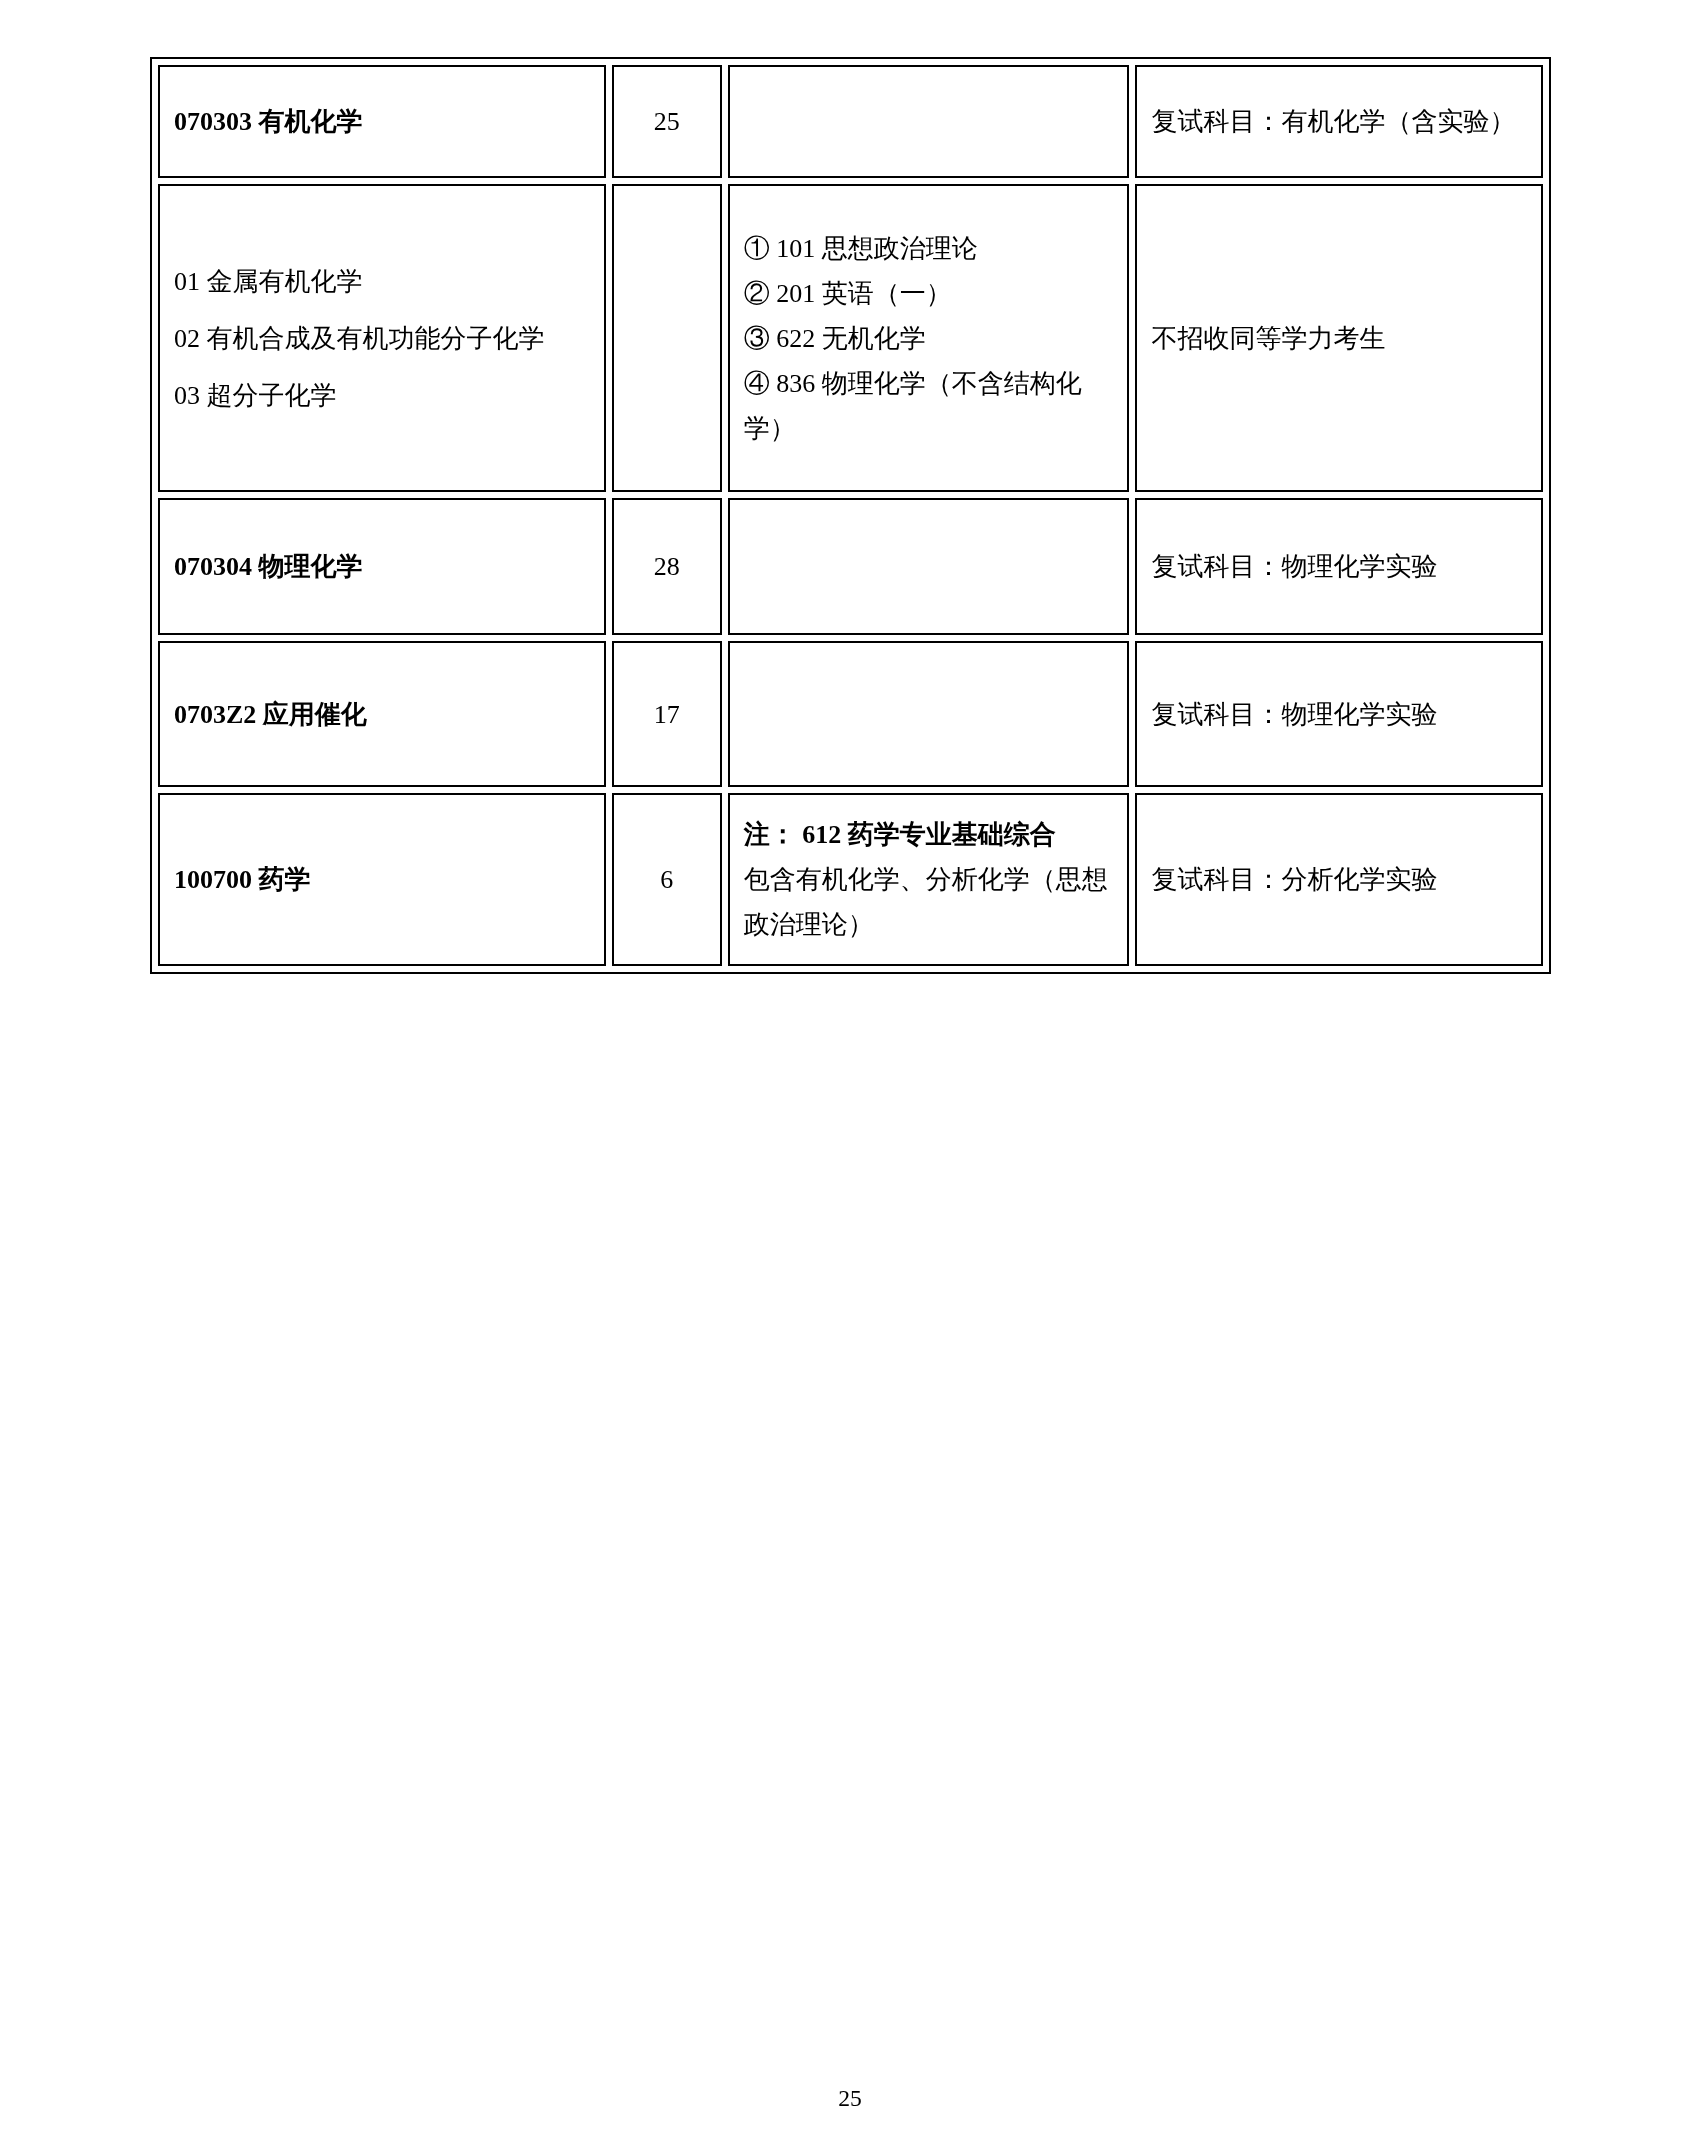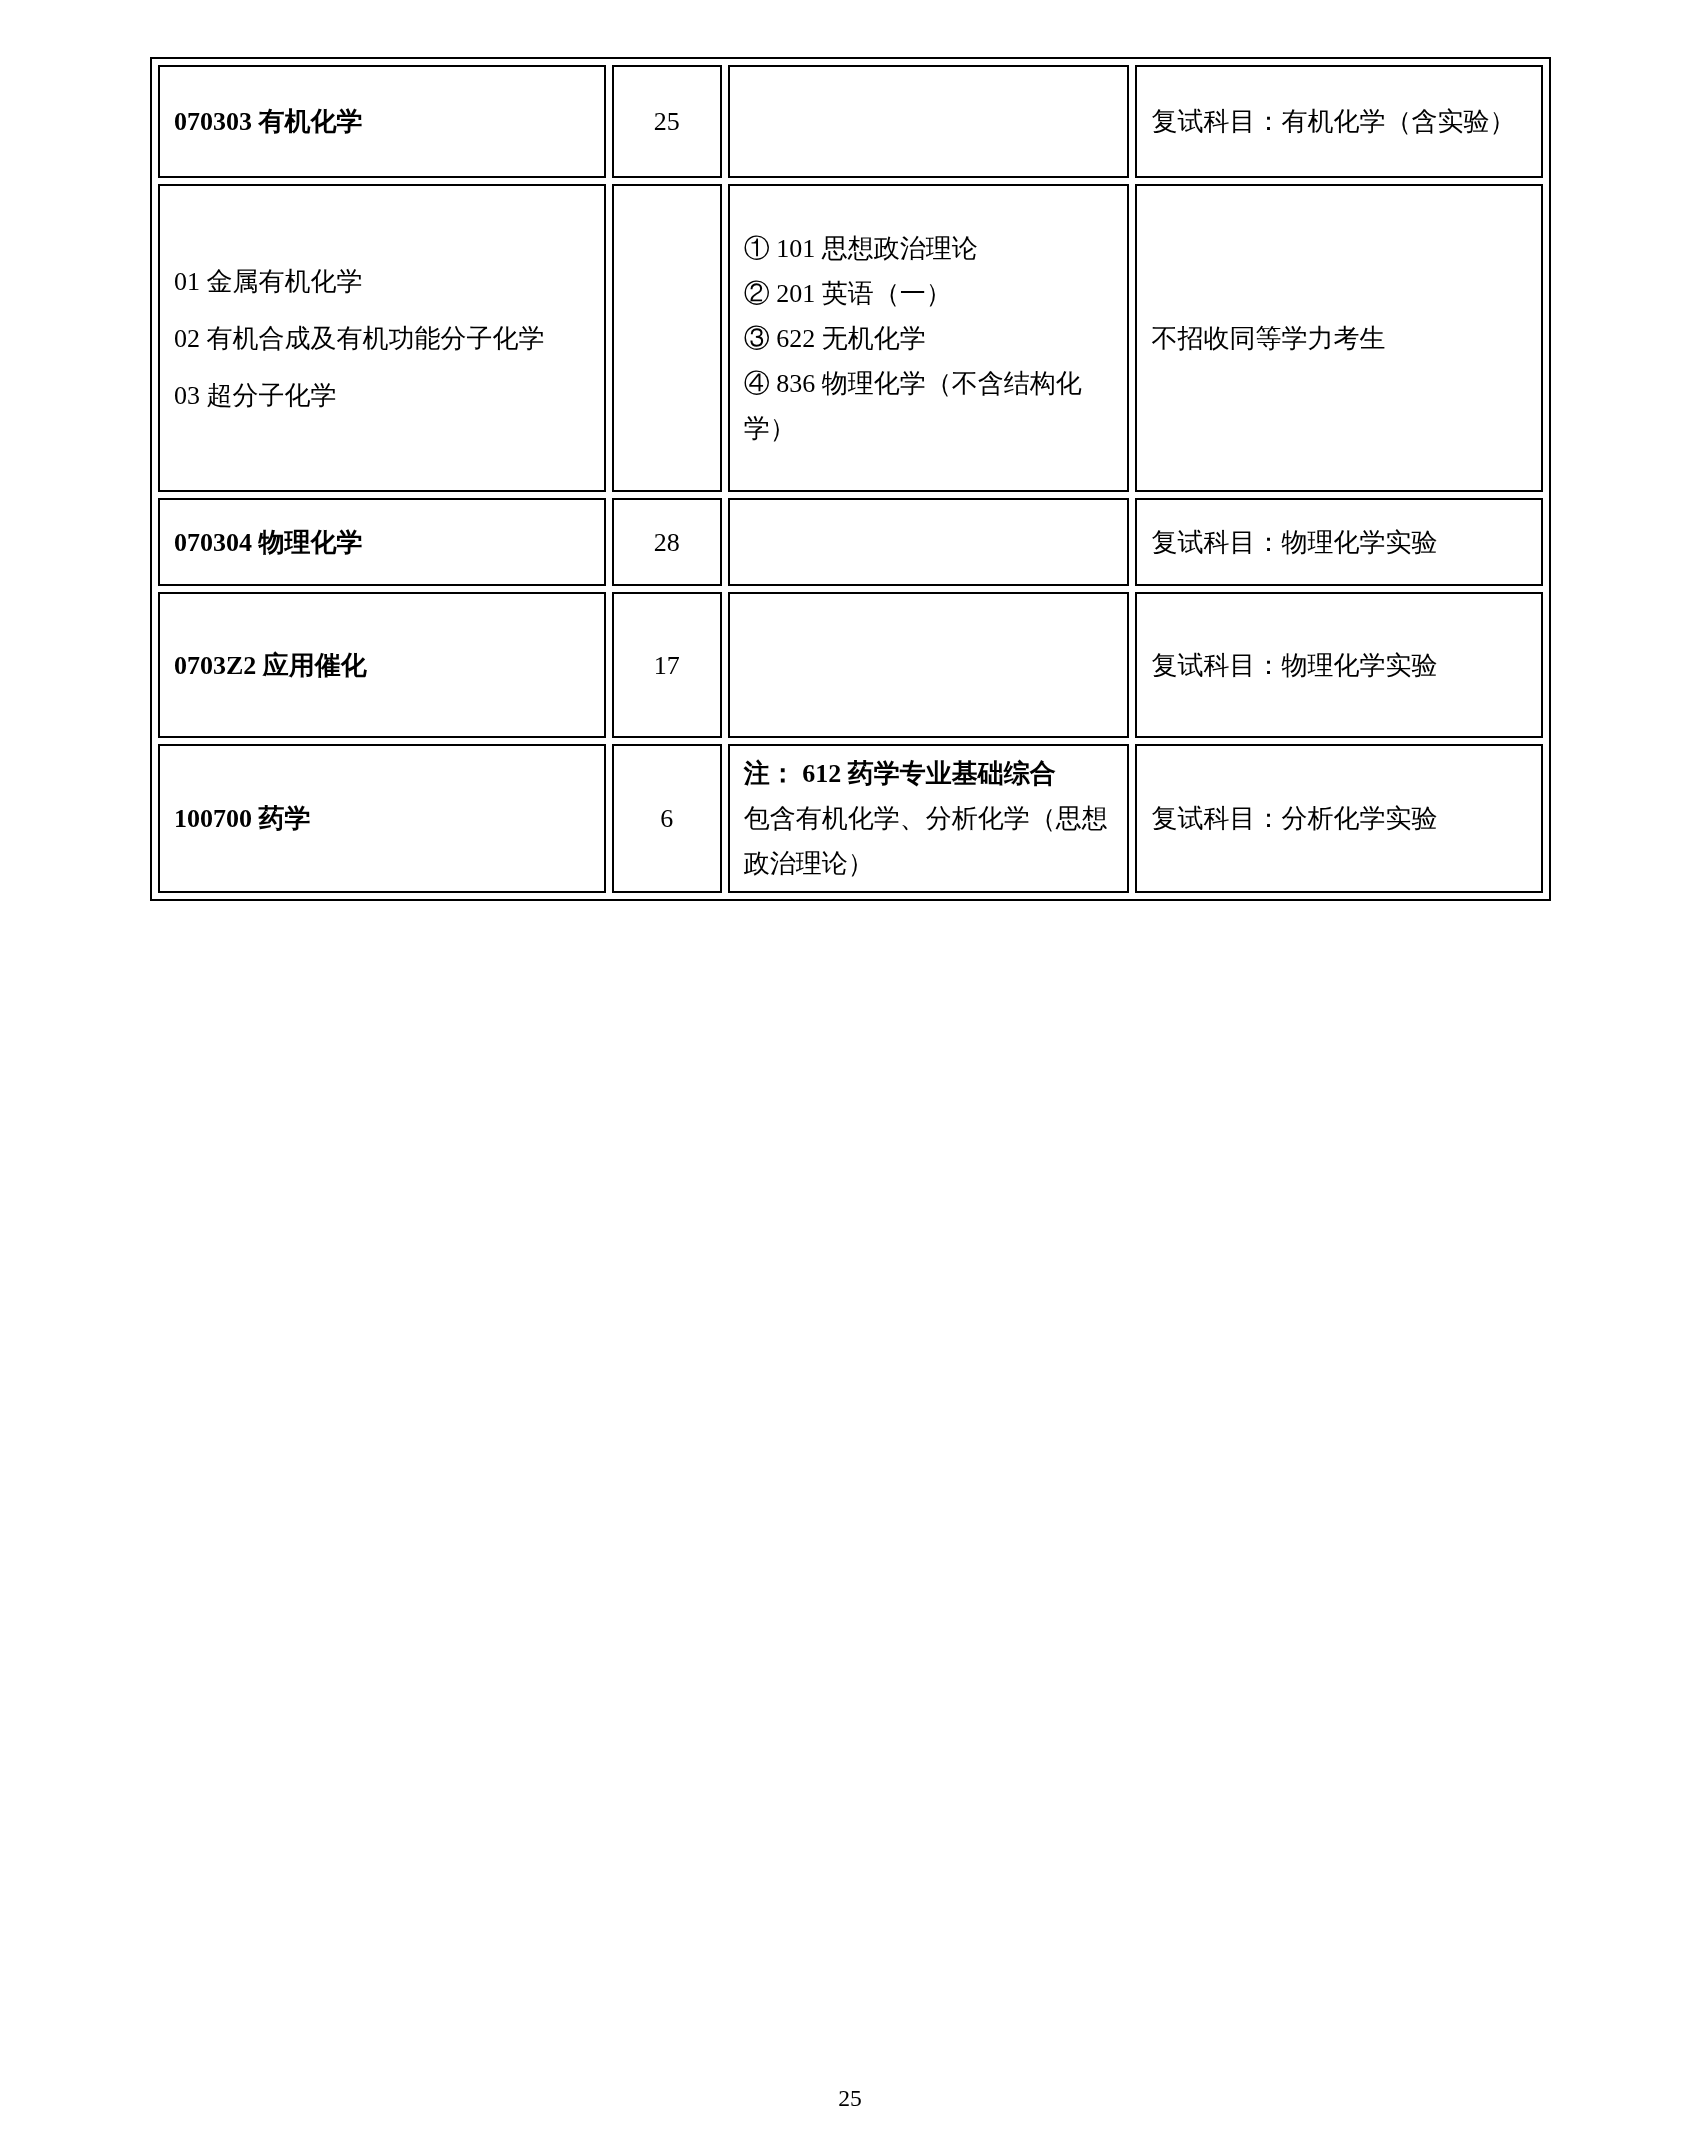--- a/index.html
+++ b/index.html
@@ -25,27 +25,27 @@
     width: 1401px;
     table-layout: fixed;
     border-collapse: separate;
     border-spacing: 6.4px;
     border: 2.1px solid #000000;
   }
   td {
     border: 2.1px solid #000000;
     box-sizing: border-box;
     vertical-align: middle;
-    padding: 5px 14px;
+    padding: 17px 14px;
     overflow: hidden;
     background: #ffffff;
   }
   tr.row-1 td { height: 113px; }
   tr.row-2 td { height: 308px; }
-  tr.row-3 td { height: 88px; }
+  tr.row-3 td { height: 137px; }
   tr.row-4 td { height: 279px; }
   tr.row-5 td { height: 146px; }
   tr.row-6 td { height: 310px; }
   tr.row-7 td { height: 142px; }
   tr.row-8 td { height: 485px; }
 
   td.cell-major {
     font-weight: bold;
     text-align: left;
   }

